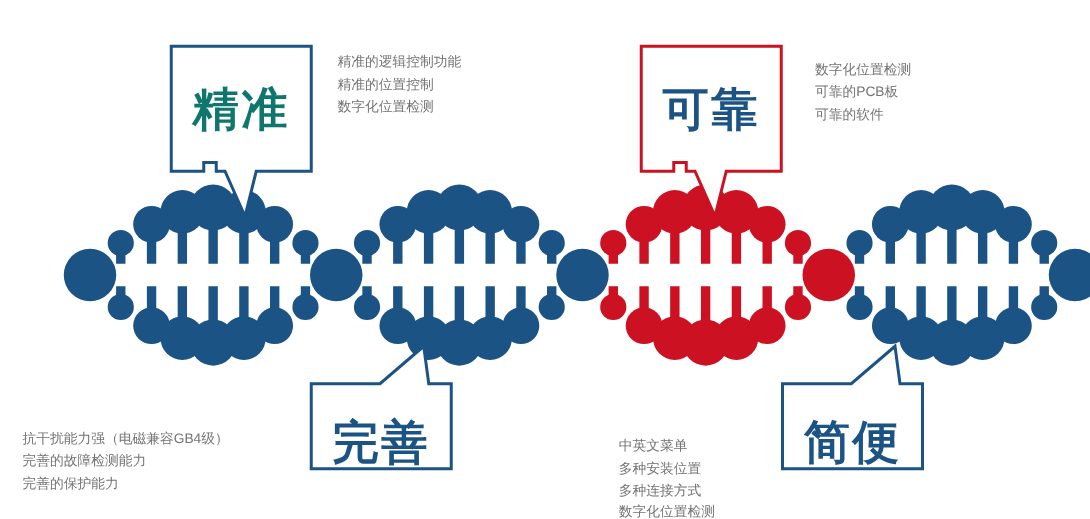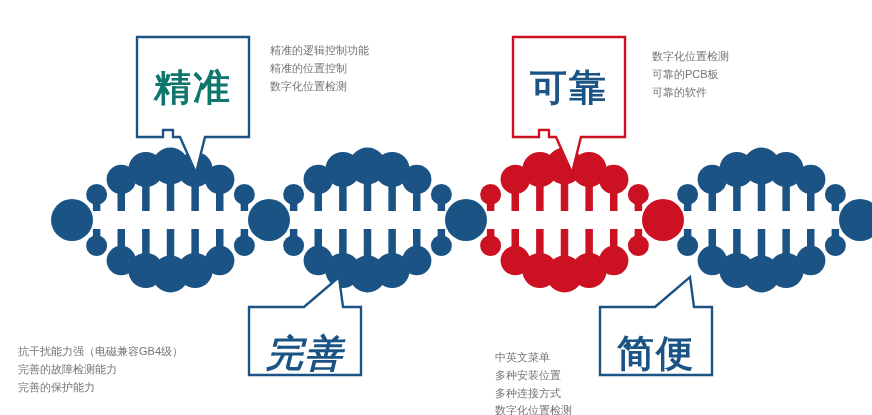--- a/index.html
+++ b/index.html
@@ -192,30 +192,30 @@
   <div class="txtlist ta-left" id="tl-reliable" style="left:652px;top:48px;">
     <div>数字化位置检测</div>
     <div>可靠的PCB板</div>
     <div>可靠的软件</div>
   </div>
 
   <div class="callout" id="co-complete" style="left:248px;top:306px;width:114px;height:94px;">
     <svg width="120" height="100" viewBox="0 0 120 100" style="top:-30px;">
       <path d="M1,31 L56,31 L91,1 L95,31 L113,31 L113,99 L1,99 Z" fill="#ffffff" stroke="#1B5385" stroke-width="2.4" stroke-linejoin="miter"></path>
     </svg>
-    <div class="kw" style="color: rgb(27, 83, 133); font-style: italic;">完善</div>
+    <div class="kw" style="color: rgb(27, 83, 133);">完善</div>
   </div>
 
   <div class="txtlist ta-right" id="tl-complete" style="left:18px;top:299px;width:222px;">
     <div>抗干扰能力强（电磁兼容GB4级）</div>
     <div>完善的故障检测能力</div>
     <div>完善的保护能力</div>
   </div>
 
-  <div class="callout" id="co-simple" style="left:599px;top:306px;width:114px;height:94px;">
+  <div class="callout" id="co-simple" style="left:625px;top:306px;width:114px;height:94px;">
     <svg width="120" height="100" viewBox="0 0 120 100" style="top:-30px;">
       <path d="M1,31 L56,31 L91,1 L95,31 L113,31 L113,99 L1,99 Z" fill="#ffffff" stroke="#1B5385" stroke-width="2.4" stroke-linejoin="miter"></path>
     </svg>
     <div class="kw" style="color: rgb(27, 83, 133);">简便</div>
   </div>
 
   <div class="txtlist ta-right" id="tl-simple" style="left:495px;top:306px;width:115px;font-family:Liberation Mono, monospace;">
     <div>中英文菜单</div>
     <div>多种安装位置</div>
     <div>多种连接方式</div>

